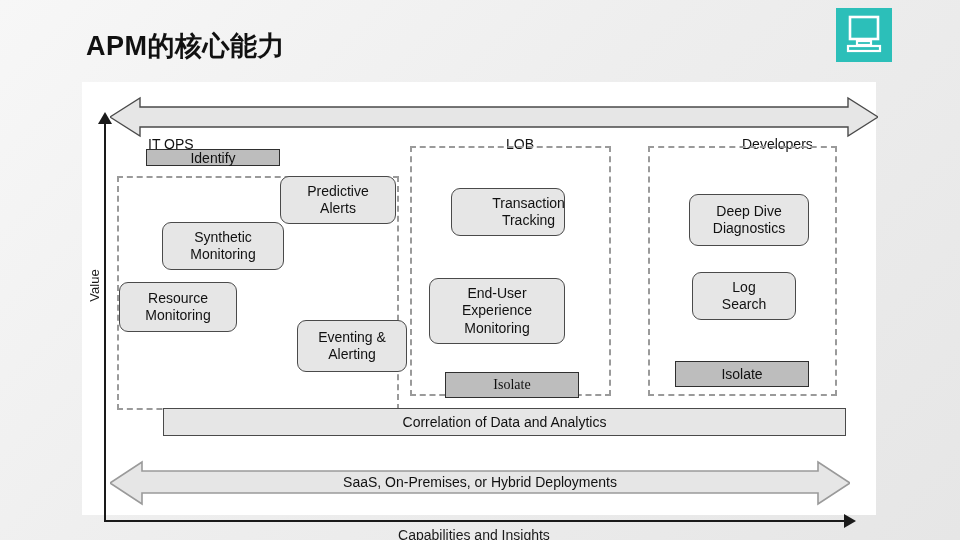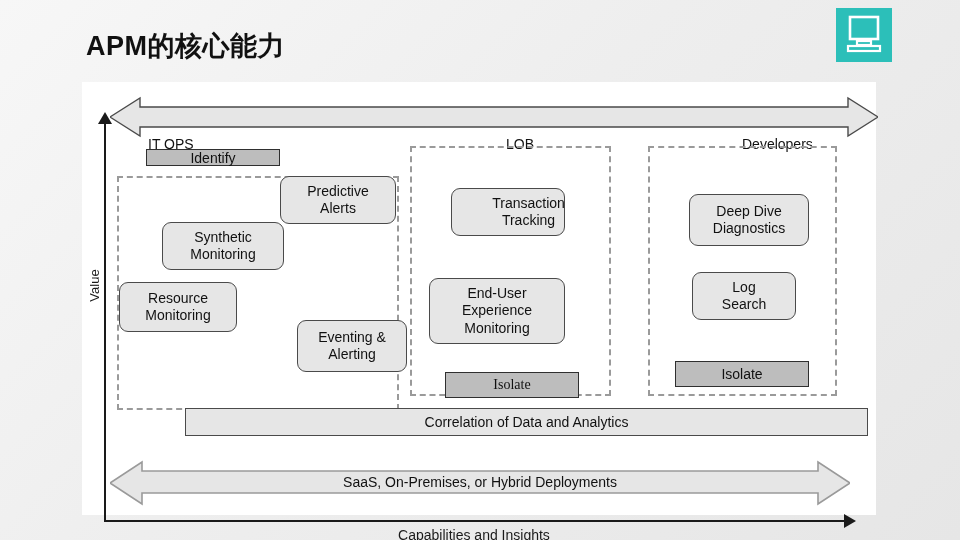--- a/index.html
+++ b/index.html
@@ -186,21 +186,20 @@
     width: 683px;
     height: 28px;
     background: #e6e6e6;
     border: 1.4px solid #4a4a4a;
     display: flex;
     align-items: center;
     justify-content: center;
     font-size: 14px;
     color: #111111;
     box-sizing: border-box;
-    margin-left: 22px;
   }
 
   
   #deployment-arrow {
     position: absolute;
     left: 28px;
     top: 378px;
     width: 740px;
     height: 46px;
   }

